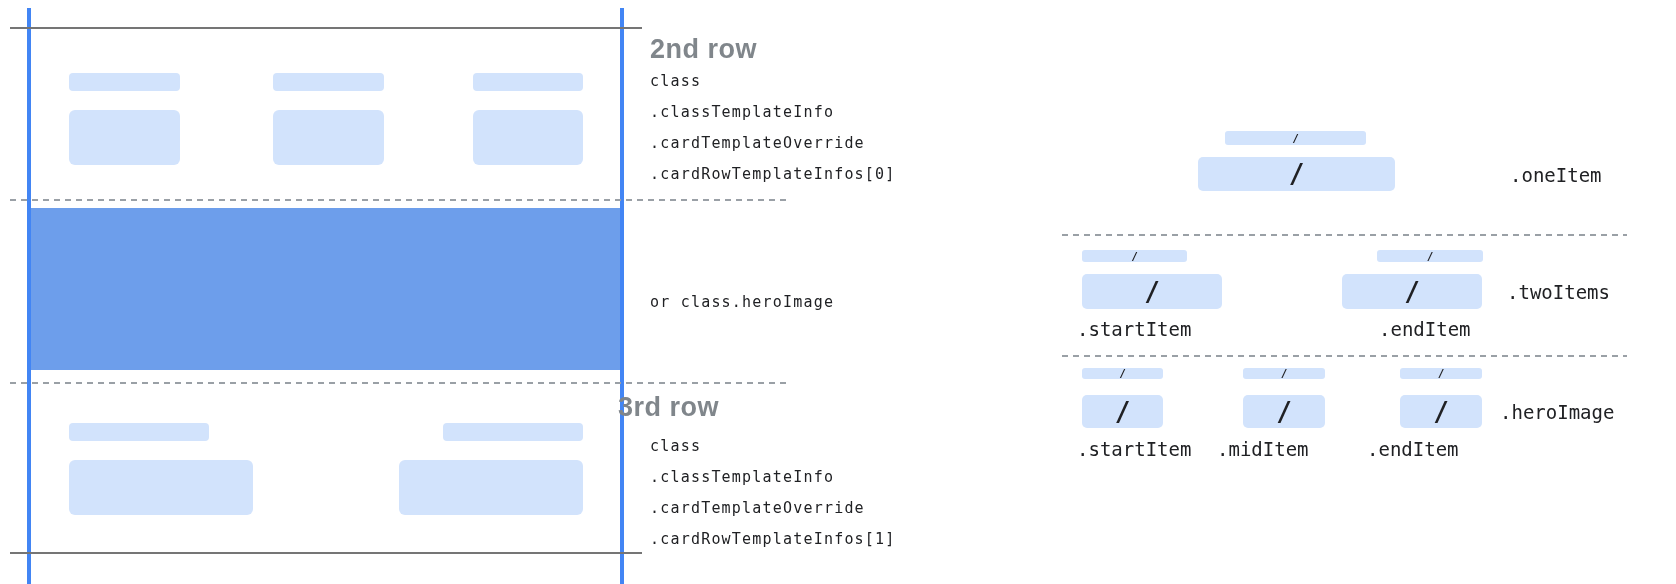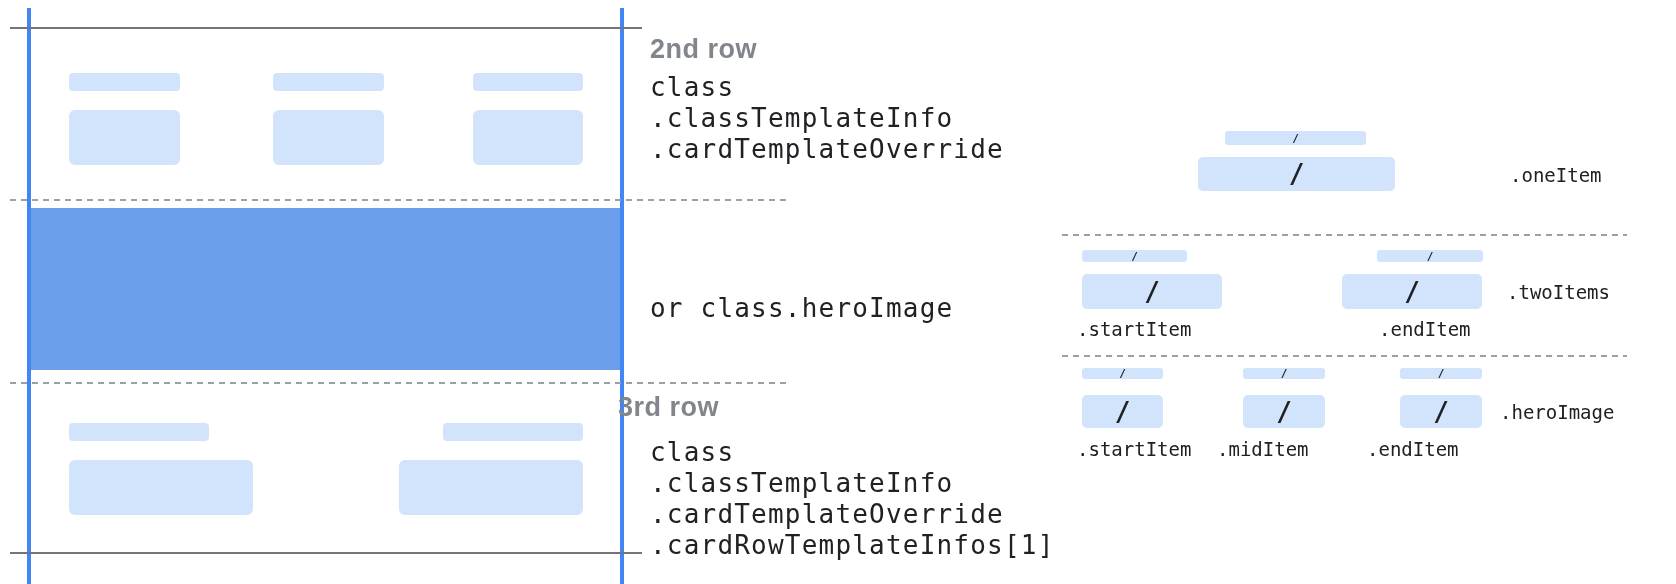--- a/index.html
+++ b/index.html
@@ -11,21 +11,21 @@
         background:repeating-linear-gradient(90deg,var(--dash-gray) 0 6px,transparent 6px 11px);}
   .chip{position:absolute;background:var(--chip-blue);border-radius:4px;}
   .chip.big{border-radius:6px;}
   .hero{position:absolute;background:var(--hero-blue);}
   .bar{position:absolute;background:var(--chip-blue);display:flex;align-items:center;justify-content:center;
        font-weight:bold;color:var(--code-dark);}
   .bar.sm{border-radius:3px;font-size:11px;}
   .bar.lg{border-radius:5px;font-size:26px;}
   .heading{position:absolute;font-family:Liberation Sans, sans-serif;
            font-weight:700;font-size:27px;color:var(--heading-gray);letter-spacing:0.5px;}
-  .code{position:absolute;font-size:26px;letter-spacing:1.2px;color:var(--code-dark);white-space:pre;}
+  .code{position:absolute;font-size:15px;letter-spacing:1.2px;color:var(--code-dark);white-space:pre;}
   .mlabel{position:absolute;font-size:19px;color:var(--code-dark);white-space:pre;}
   .center{text-align:center;}
 </style>
 </head>
 <body>
 
 <div class="stage">
 
   <div class="vguide" style="left:27px;"></div>
   <div class="vguide" style="left:620px;"></div>
@@ -45,20 +45,21 @@
 
   <div class="chip" style="left:69px;top:423px;width:140px;height:18px;"></div>
   <div class="chip big" style="left:69px;top:460px;width:184px;height:55px;"></div>
   <div class="chip" style="left:443px;top:423px;width:140px;height:18px;"></div>
   <div class="chip big" style="left:399px;top:460px;width:184px;height:55px;"></div>
 
   <div class="heading" style="left:650px;top:34px;">2nd row</div>
   <div class="code" style="left:650px;top:72px;">class</div>
   <div class="code" style="left:650px;top:103px;">.classTemplateInfo</div>
   <div class="code" style="left:650px;top:134px;">.cardTemplateOverride</div>
+  <div class="code" style="left:650px;top:165px;">.cardRowTemplateInfos[0]</div>
 
   <div class="code" style="left:650px;top:293px;">or class.heroImage</div>
 
   <div class="heading" style="left:618px;top:392px;">3rd row</div>
   <div class="code" style="left:650px;top:437px;">class</div>
   <div class="code" style="left:650px;top:468px;">.classTemplateInfo</div>
   <div class="code" style="left:650px;top:499px;">.cardTemplateOverride</div>
   <div class="code" style="left:650px;top:530px;">.cardRowTemplateInfos[1]</div>
 
   <div class="bar sm" style="left:1225px;top:131px;width:141px;height:14px;">

